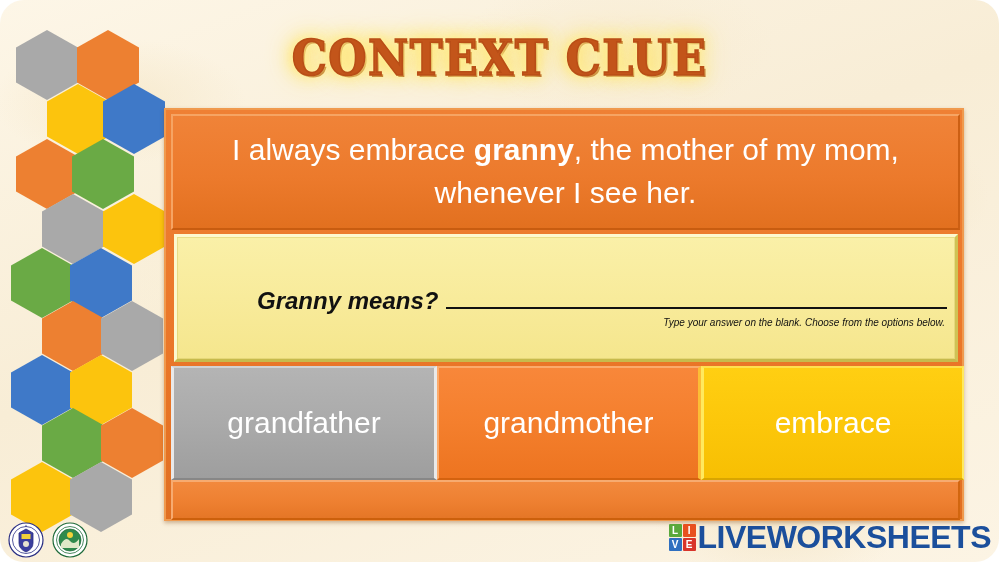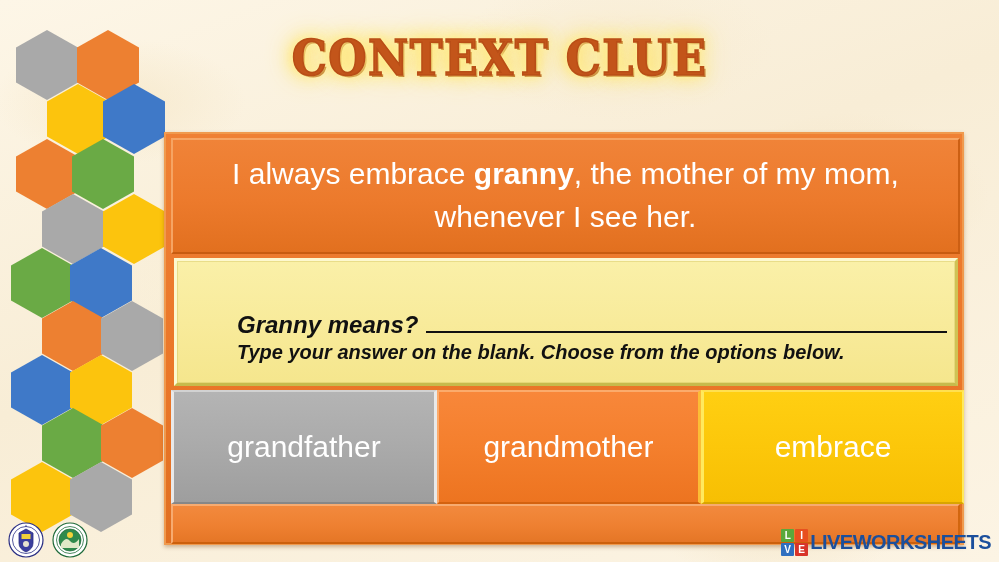--- a/index.html
+++ b/index.html
@@ -19,20 +19,21 @@
     background-color: #fbf2dd;
     background-image:
       radial-gradient(ellipse 180px 90px at 12% 18%, rgba(243,226,190,0.55), rgba(243,226,190,0) 70%),
       radial-gradient(ellipse 220px 110px at 62% 8%,  rgba(247,234,205,0.6), rgba(247,234,205,0) 70%),
       radial-gradient(ellipse 200px 120px at 85% 35%, rgba(240,223,186,0.5), rgba(240,223,186,0) 70%),
       radial-gradient(ellipse 260px 130px at 40% 72%, rgba(246,232,200,0.55), rgba(246,232,200,0) 70%),
       radial-gradient(ellipse 180px 100px at 78% 92%, rgba(239,222,184,0.5), rgba(239,222,184,0) 70%),
       radial-gradient(ellipse 150px 80px at 20% 50%,  rgba(250,240,216,0.7), rgba(250,240,216,0) 70%),
       linear-gradient(160deg, #fdf6e7 0%, #f8edd6 45%, #fcf4e4 100%);
     overflow: hidden;
+    border-radius: 24px;
   }
 
   
   #hex-layer {
     position: absolute;
     left: 0; top: 0;
     width: 165px;
     height: 562px;
     pointer-events: none;
   }
@@ -67,21 +68,20 @@
   
   #panel {
     position: absolute;
     left: 164px;
     top: 108px;
     width: 800px;
     height: 413px;
     background: linear-gradient(180deg, #ef8034 0%, #ea7628 60%, #e06f22 100%);
     border: 2px solid #f09a4e;
     box-shadow: 0 2px 4px rgba(120,60,10,0.35);
-    margin-top: 24px;
   }
 
   
   #sentence-box {
     position: absolute;
     left: 5px;
     top: 4px;
     width: 789px;
     height: 116px;
     background: linear-gradient(180deg, #f08338 0%, #ec7a2c 55%, #e2701f 100%);
@@ -113,21 +113,21 @@
     height: 128px;
     background: linear-gradient(180deg, #faf0a8 0%, #f8eb9b 50%, #f5e68d 100%);
     border-top: 3px solid #fdf8cf;
     border-left: 3px solid #fdf8cf;
     border-right: 3px solid #cfc255;
     border-bottom: 3px solid #c7ba4c;
     box-shadow: inset 0 0 0 1px rgba(200,185,80,0.35);
   }
   #answer-inner {
     position: absolute;
-    left: 60px;
+    left: 80px;
     top: 46px;
     right: 8px;
   }
   #answer-row {
     display: flex;
     align-items: baseline;
   }
   #granny-label {
     font-size: 24px;
     font-style: italic;
@@ -137,25 +137,25 @@
     font-family: "Liberation Sans", sans-serif;
   }
   #answer-blank {
     flex: 1;
     margin-left: 8px;
     border-bottom: 2px solid #111;
     height: 26px;
   }
   #answer-hint {
     margin-top: 2px;
-    text-align: left;
+    text-align: right;
     padding-right: 2px;
-    font-size: 20px;
+    font-size: 10px;
     font-style: italic;
-    font-weight: bold;
+    font-weight: normal;
     color: #111;
     font-family: "Liberation Sans", sans-serif;
   }
 
   
   #options-row {
     position: absolute;
     left: 5px;
     top: 256px;
     width: 793px;
@@ -245,21 +245,21 @@
     justify-content: center;
     font-size: 10px;
     font-weight: bold;
     color: #ffffff;
     font-family: "Liberation Sans", sans-serif;
     border-radius: 1px;
     line-height: 1;
   }
   #lws-word {
     font-family: "Liberation Sans", sans-serif;
-    font-size: 20px;
+    font-size: 32px;
     font-weight: bold;
     color: #1b4f9c;
     letter-spacing: -0.5px;
   }
 </style>
 </head>
 <body>
 
 <div id="stage">
 

